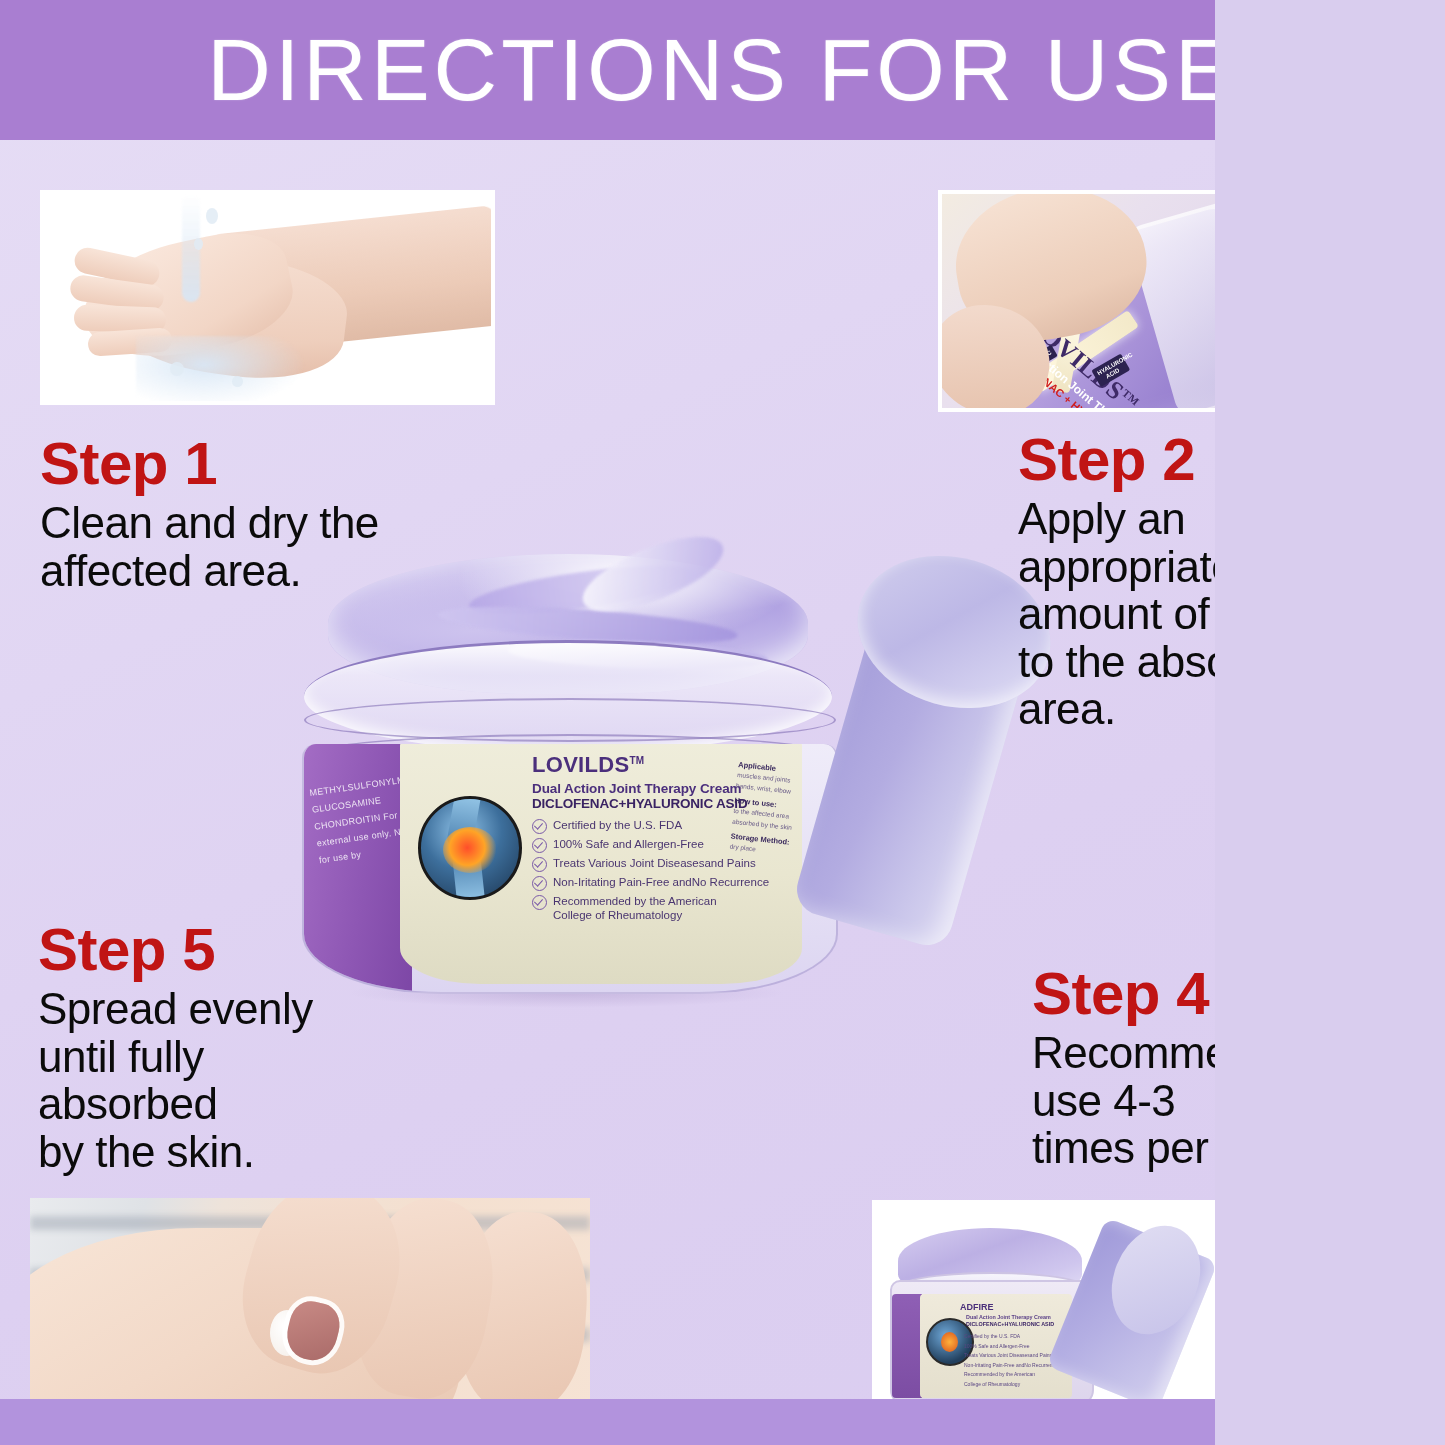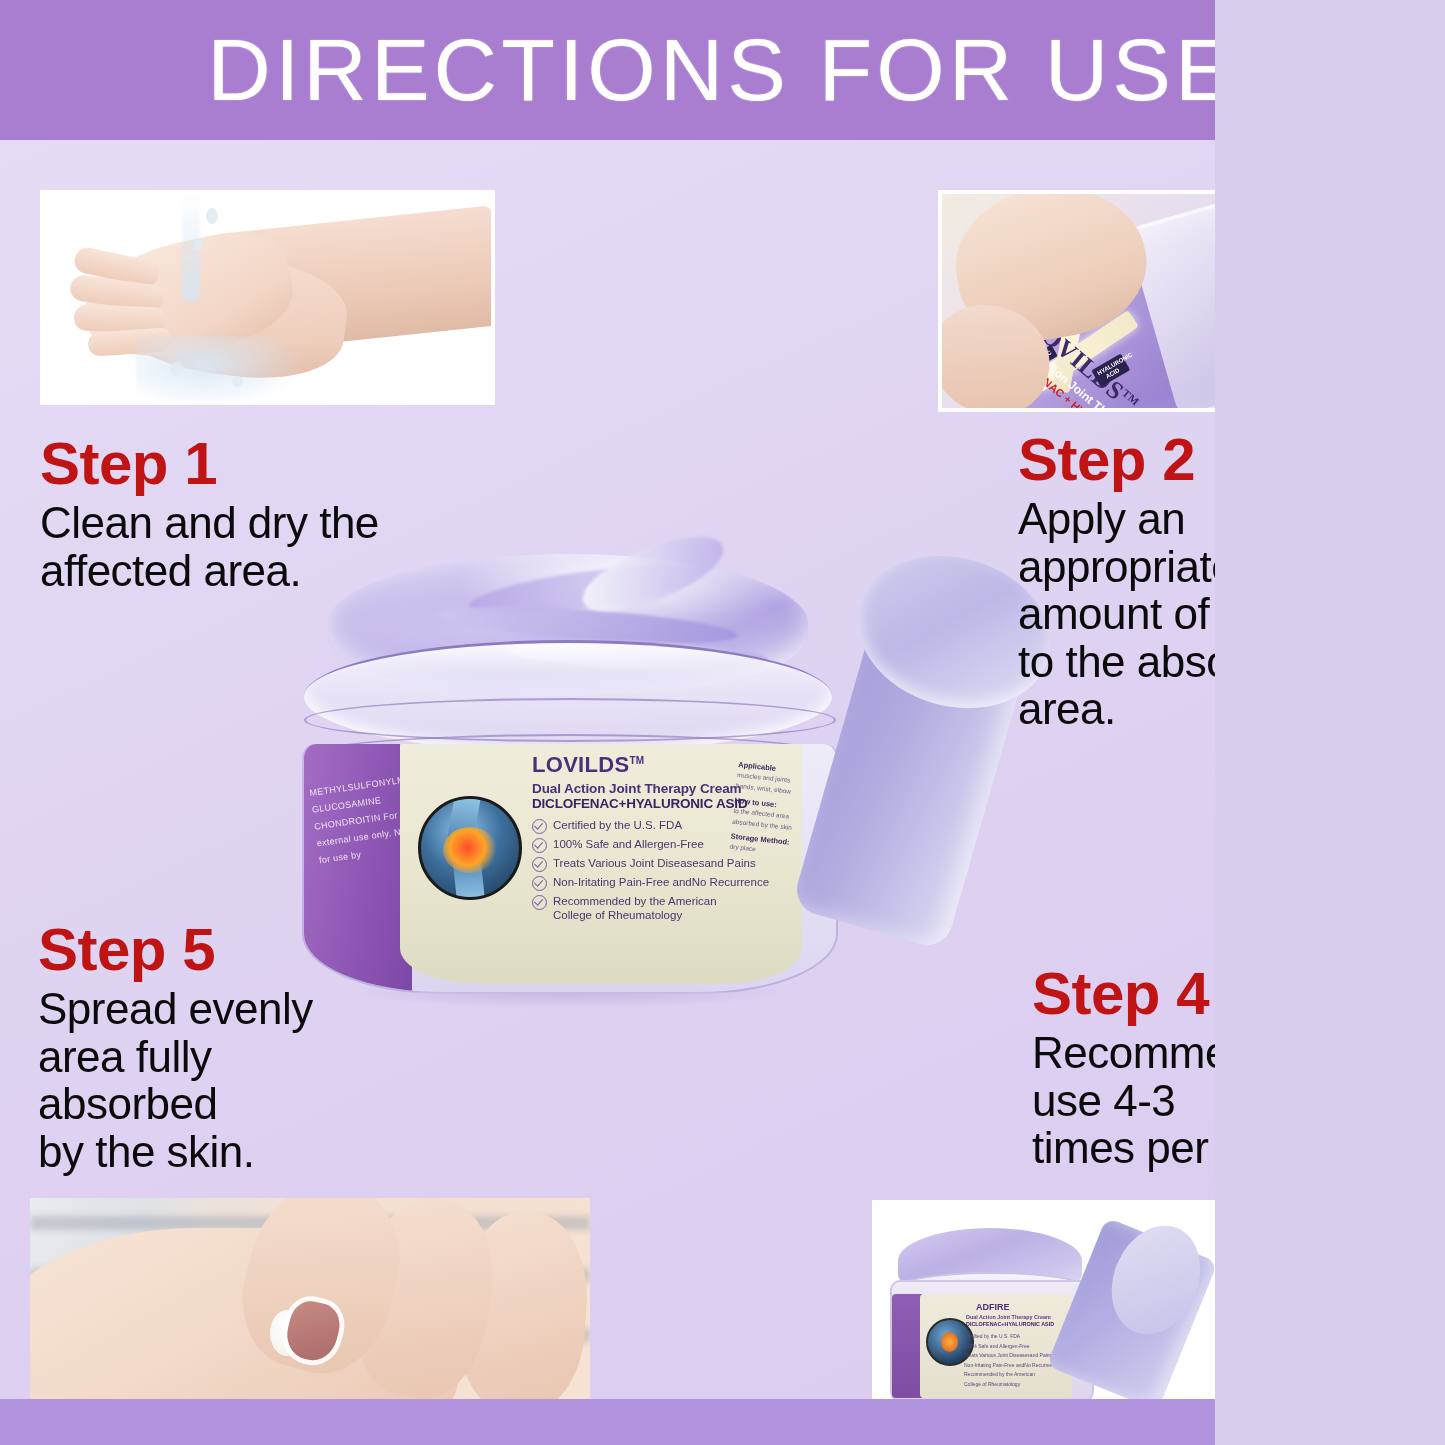--- a/index.html
+++ b/index.html
@@ -164,21 +164,21 @@
     position:absolute;left:0px;bottom:6px;width:30px;height:104px;
     background:linear-gradient(180deg,#8f5fb5,#7c4da3);border-radius:4px 0 0 4px;
   }
   .s4-knee{
     position:absolute;left:6px;top:24px;width:44px;height:44px;border-radius:50%;
     background:radial-gradient(circle at 40% 35%,#6fa8d8,#22405e 70%);
     border:2px solid #2a2a2a;
   }
   .s4-knee-in{position:absolute;left:13px;top:12px;width:17px;height:20px;border-radius:50%;
     background:radial-gradient(circle,#ffb13c,#d9541b);}
-  .s4-brand{position:absolute;left:56px;top:8px;font-size:9px;font-weight:700;color:#4a2f7a;}
+  .s4-brand{position:absolute;left:40px;top:8px;font-size:9px;font-weight:700;color:#4a2f7a;}
   .s4-sub1{position:absolute;left:46px;top:20px;font-size:5.4px;font-weight:700;color:#5a3f86;white-space:nowrap;}
   .s4-sub2{position:absolute;left:46px;top:27px;font-size:5.4px;font-weight:700;color:#3c2566;white-space:nowrap;}
   .s4-bullets{position:absolute;left:44px;top:38px;}
   .s4-bullets div{font-size:5px;color:#5a4683;line-height:1.9;white-space:nowrap;}
   .s4-gel{
     position:absolute;left:8px;top:0;width:184px;height:66px;
     background:linear-gradient(160deg,#d6cdf0 0%,#bcb0e4 40%,#cfc6ee 75%,#e4dff6 100%);
     border-radius:50% 50% 30% 30%;
   }
   .s4-rim{
@@ -490,21 +490,21 @@
     <div class="step-body">Apply an
 appropriate
 amount of cream
 to the absorbed
 area.</div>
   </div>
 
   <div class="step" id="step3">
     <div class="step-title">Step 5</div>
     <div class="step-body">Spread evenly
-area fully
+until fully
 absorbed
 by the skin.</div>
   </div>
 
   <div class="step" id="step4">
     <div class="step-title">Step 4</div>
     <div class="step-body">Recommended
 use 4-3
 times per day.</div>
   </div>

